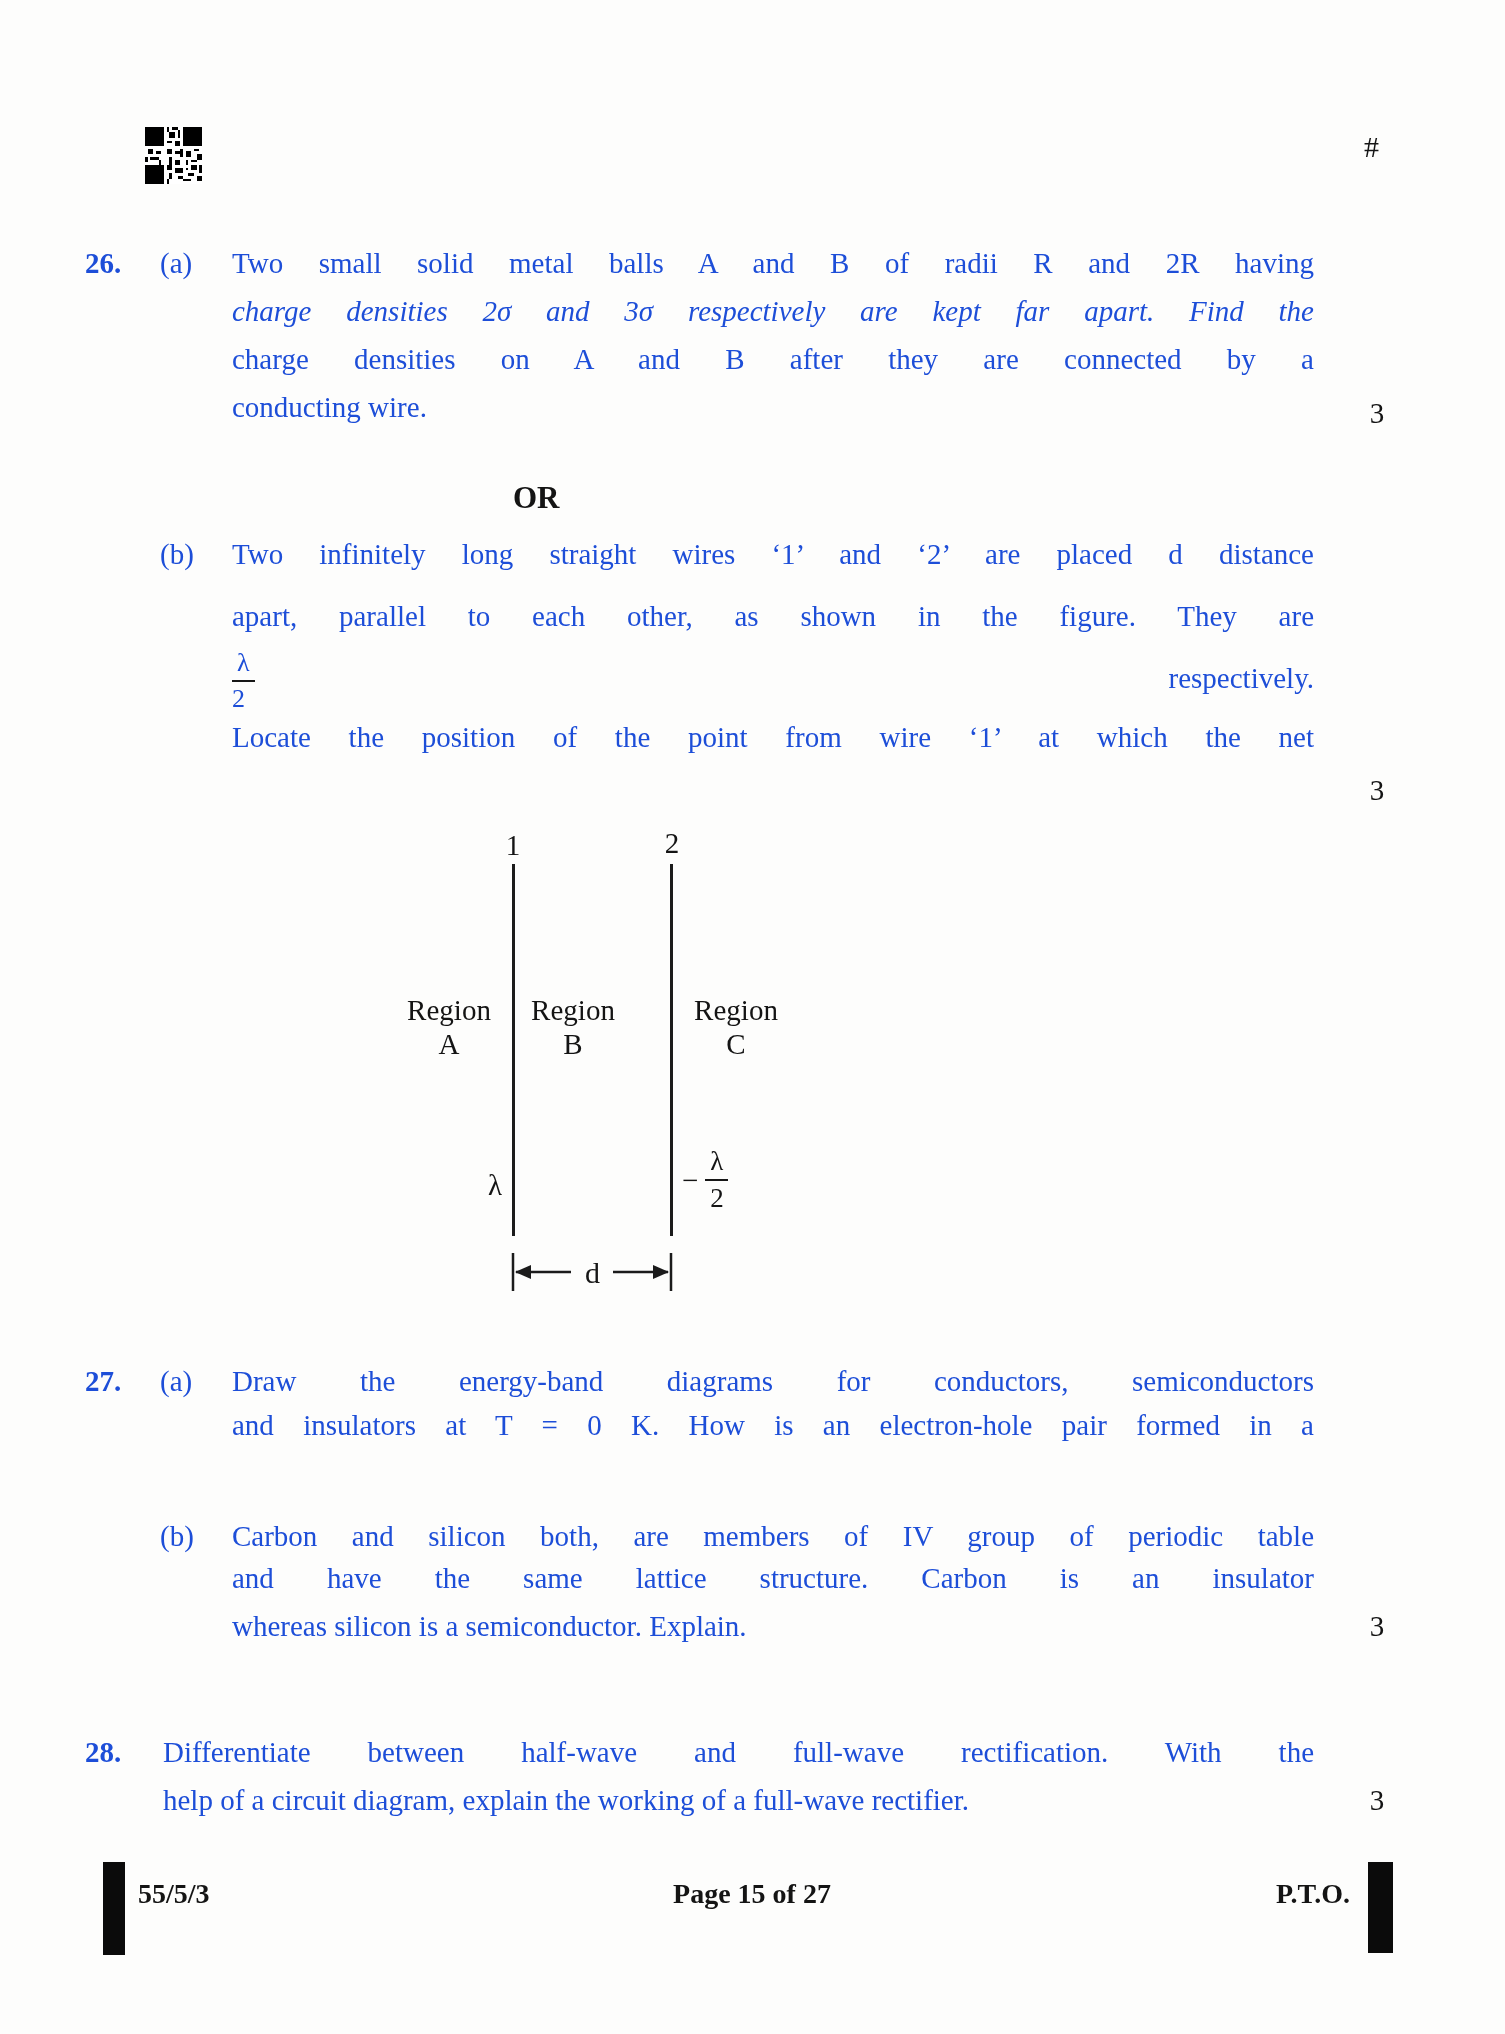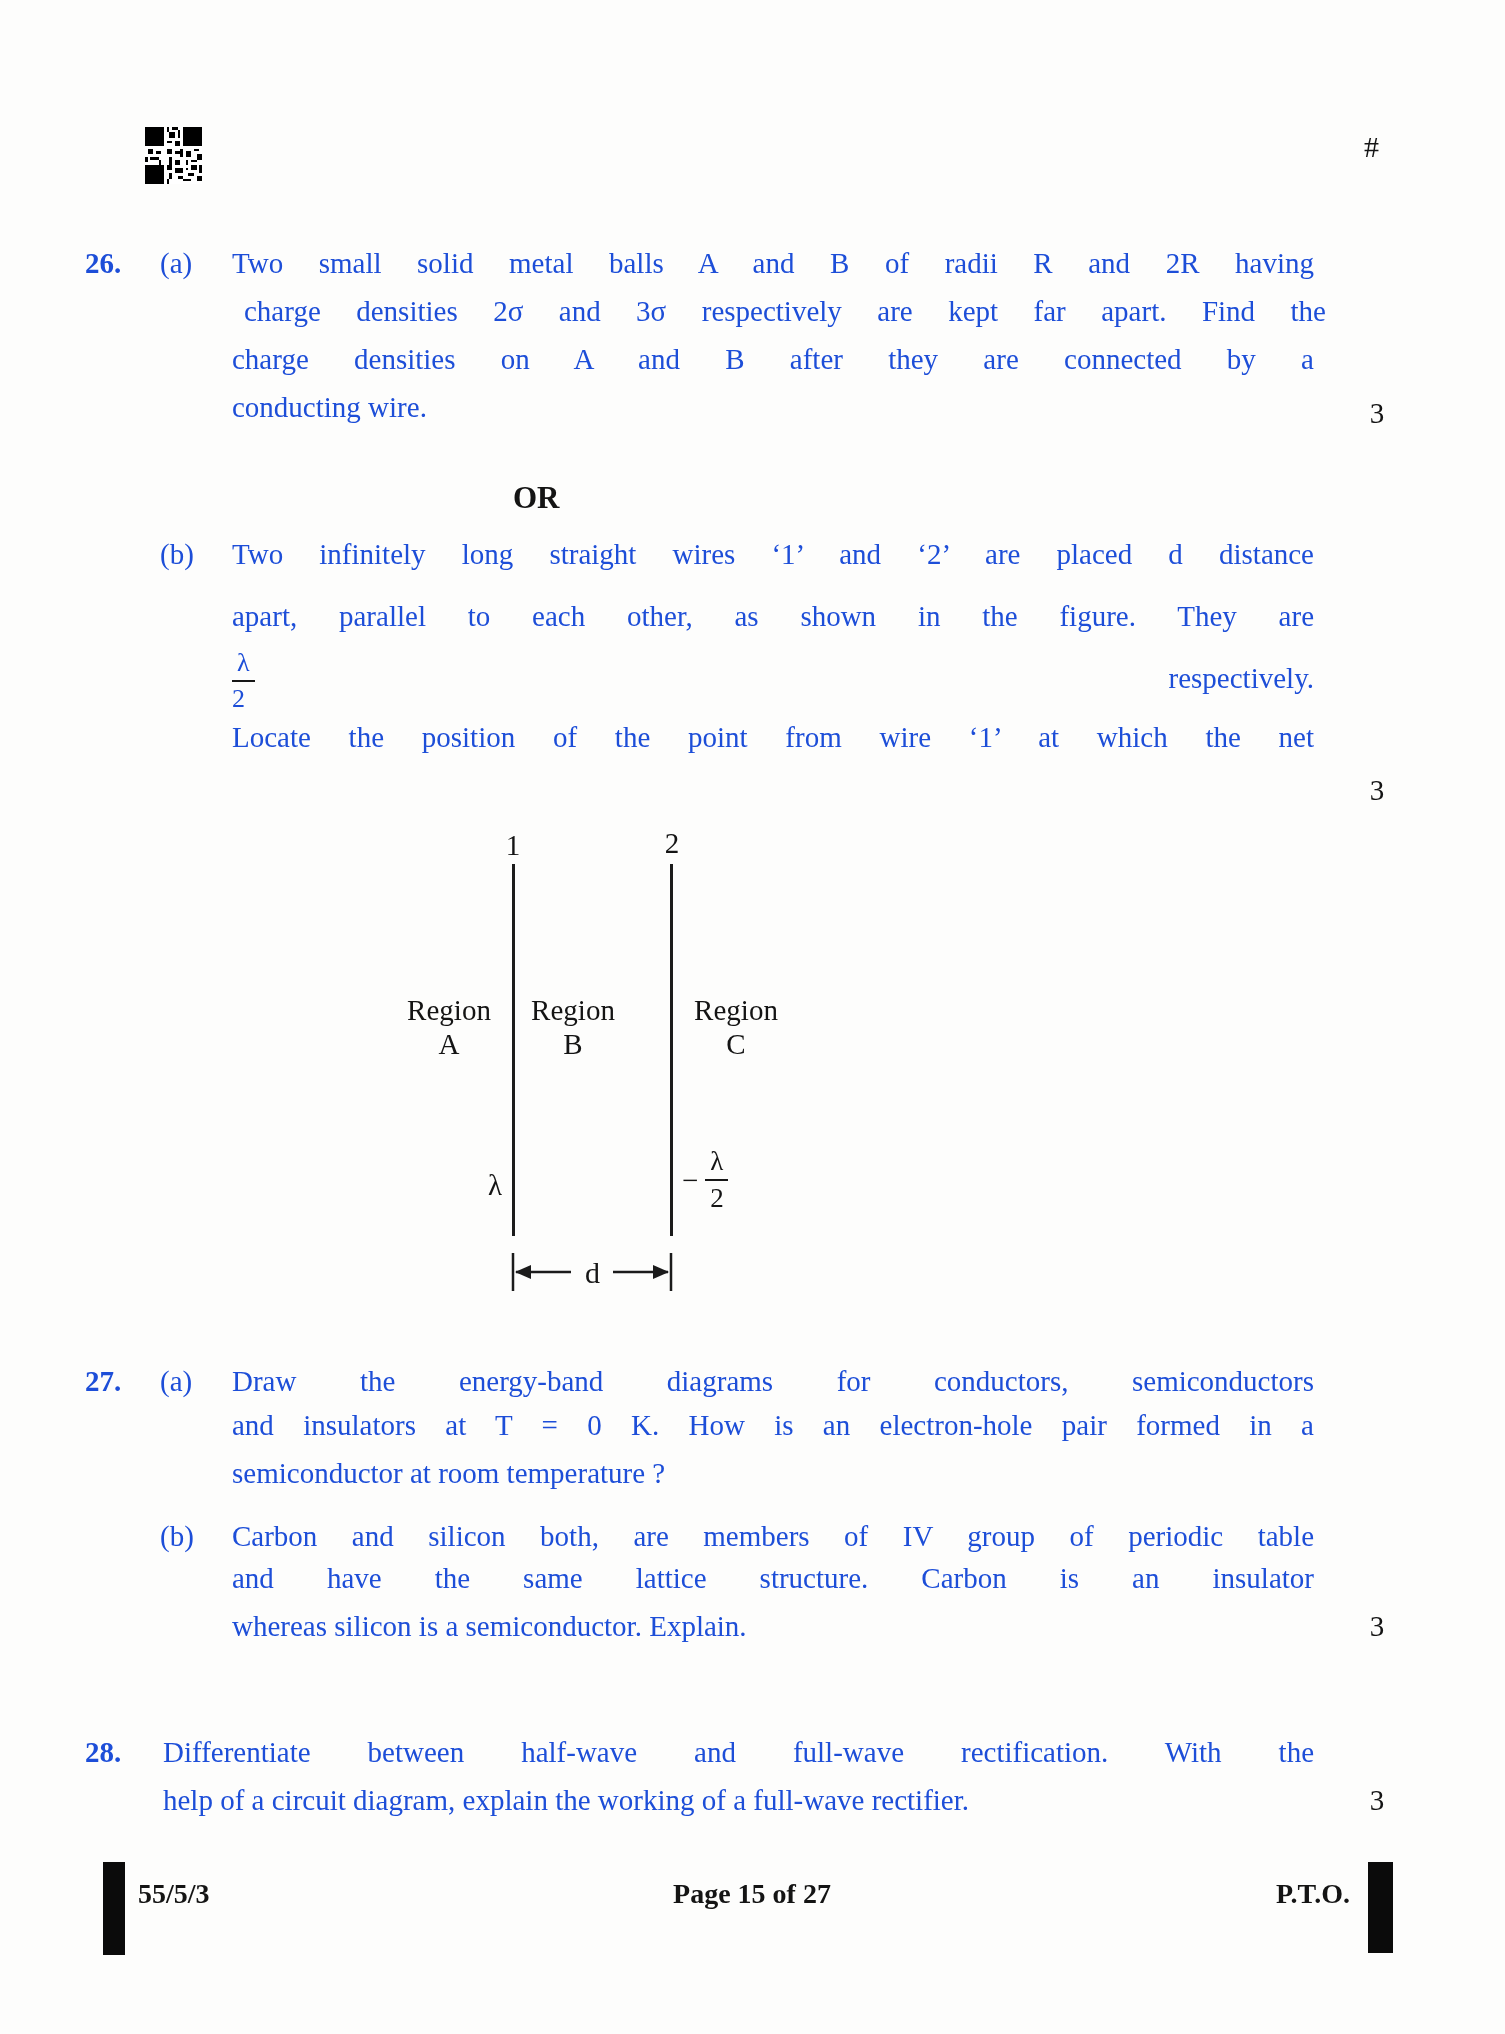--- a/index.html
+++ b/index.html
@@ -75,21 +75,21 @@
       <rect x="8" y="19" width="1" height="2"></rect>
     </g>
   </svg>
 
   <div class="abs" style="left:1364px;top:130px;font-size:30px;line-height:34px;">#</div>
 
   <div class="tline qnum" style="left:85px;top:239px;">26.</div>
   <div class="tline plabel" style="left:160px;top:239px;">(a)</div>
 
   <div class="tline jline" style="left:232px;top:239px;width:1082px;">Two small solid metal balls A and B of radii R and 2R having</div>
-  <div class="tline jline" style="left:244px;top:287px;width:1082px;">charge densities 2σ and 3σ respectively are kept far apart. Find the</div>
+  <div class="tline jline" style="left:232px;top:287px;width:1082px;font-style:italic;">charge densities 2σ and 3σ respectively are kept far apart. Find the</div>
   <div class="tline jline" style="left:232px;top:335px;width:1082px;">charge densities on A and B after they are connected by a</div>
   <div class="tline" style="left:232px;top:383px;">conducting wire.</div>
   <div class="marks" style="left:1360px;top:389px;">3</div>
 
   <div class="abs orlbl" style="left:513px;top:481px;font-family:Liberation Serif, serif;">OR</div>
 
   <div class="tline plabel" style="left:160px;top:530px;">(b)</div>
   <div class="tline jline" style="left:232px;top:530px;width:1082px;">Two infinitely long straight wires ‘1’ and ‘2’ are placed d distance</div>
   <div class="tline jline" style="left:232px;top:592px;width:1082px;">apart, parallel to each other, as shown in the figure. They are</div>
 
@@ -137,21 +137,20 @@
     <polygon points="4,22 20,15 20,29" fill="#1b1b1b"></polygon>
     <line x1="102" y1="22" x2="157" y2="22" stroke="#1b1b1b" stroke-width="2.5"></line>
     <polygon points="158,22 142,15 142,29" fill="#1b1b1b"></polygon>
     <text x="74" y="33" font-size="30">d</text>
   </svg>
 
   <div class="tline qnum" style="left:85px;top:1357px;">27.</div>
   <div class="tline plabel" style="left:160px;top:1357px;">(a)</div>
   <div class="tline jline" style="left:232px;top:1357px;width:1082px;">Draw the energy-band diagrams for conductors, semiconductors</div>
   <div class="tline jline" style="left:232px;top:1401px;width:1082px;">and insulators at T = 0 K. How is an electron-hole pair formed in a</div>
-  <div class="tline" style="left:232px;top:1449px;">semiconductor at room temperature ?</div>
 
   <div class="tline plabel" style="left:160px;top:1512px;">(b)</div>
   <div class="tline jline" style="left:232px;top:1554px;width:1082px;">and have the same lattice structure. Carbon is an insulator</div>
   <div class="tline jline" style="left:232px;top:1512px;width:1082px;">Carbon and silicon both, are members of IV group of periodic table</div>
   <div class="tline" style="left:232px;top:1602px;">whereas silicon is a semiconductor. Explain.</div>
   <div class="marks" style="left:1360px;top:1602px;">3</div>
 
   <div class="tline qnum" style="left:85px;top:1728px;">28.</div>
   <div class="tline jline" style="left:163px;top:1728px;width:1151px;">Differentiate between half-wave and full-wave rectification. With the</div>
   <div class="tline" style="left:163px;top:1776px;">help of a circuit diagram, explain the working of a full-wave rectifier.</div>

